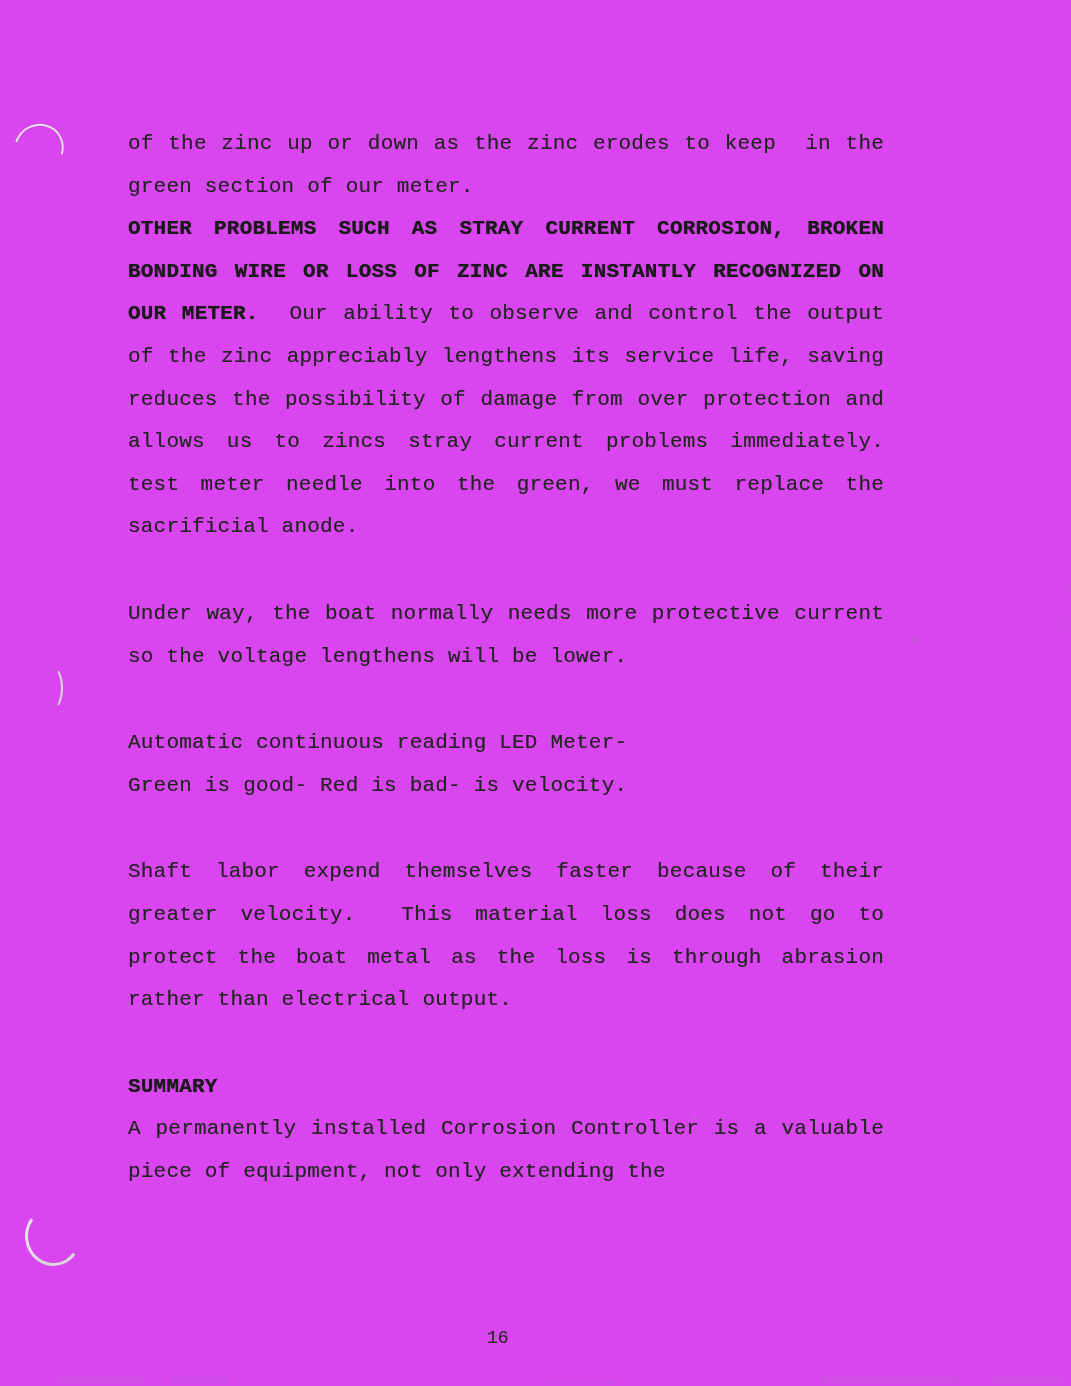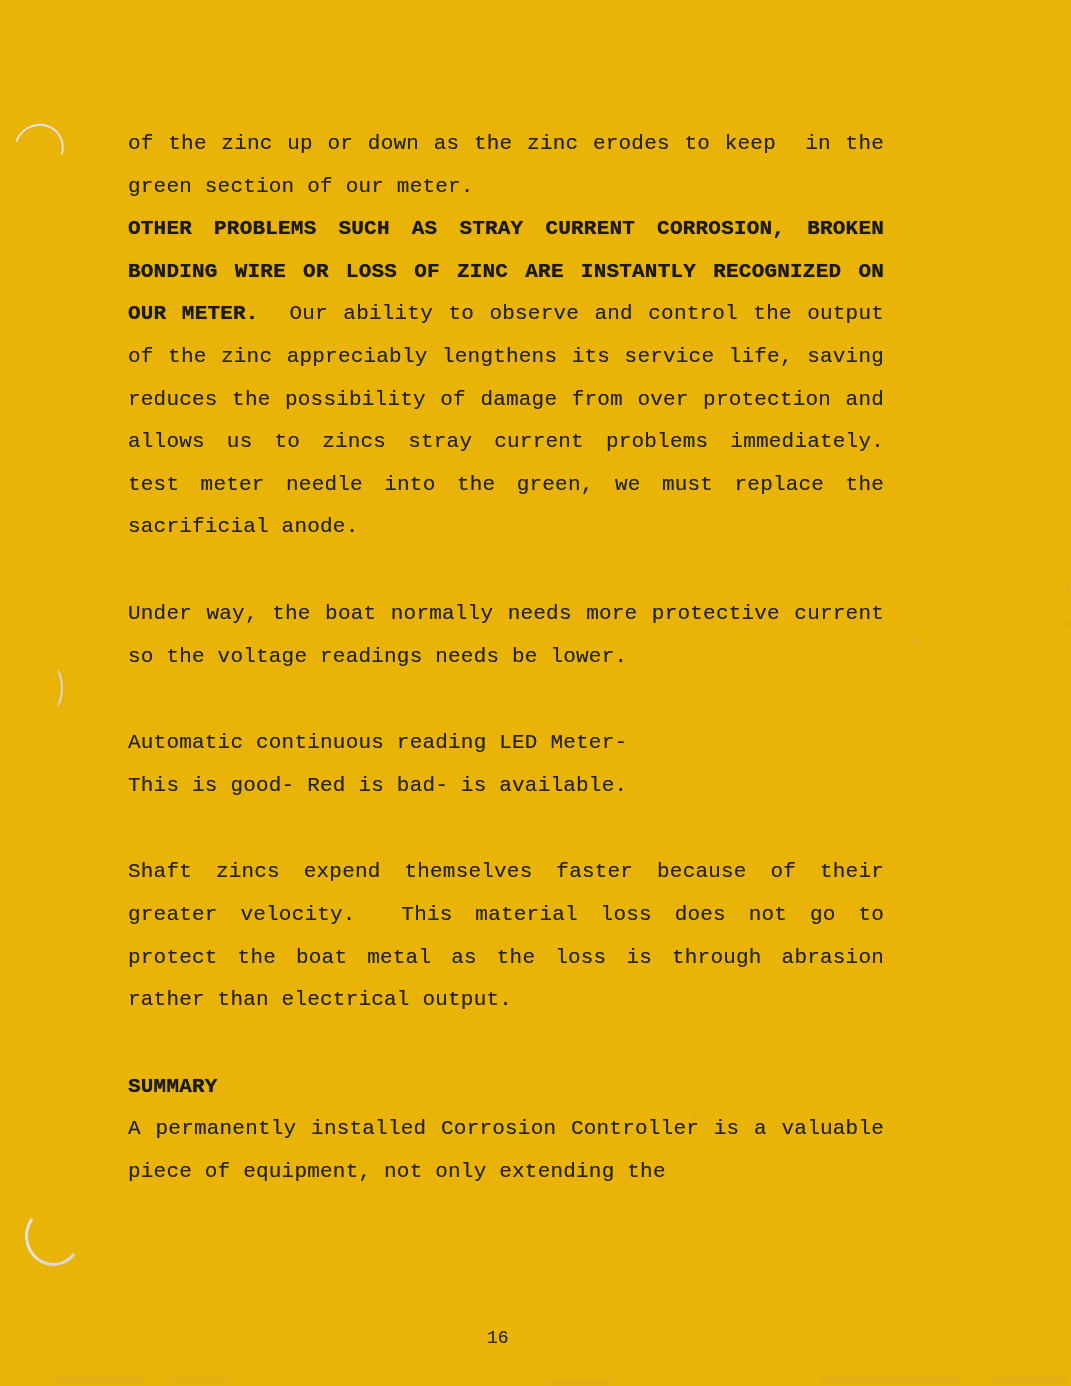--- a/index.html
+++ b/index.html
@@ -10,21 +10,21 @@
     width: 1071px;
     height: 1386px;
     position: relative;
     background: #fcfcfb;
     font-family: "Liberation Mono", "DejaVu Sans Mono", monospace;
     overflow: hidden;
   }
   .scanned-page {
     position: absolute;
     inset: 0;
-    background: #eab308;
+    background: #d946ef;
     padding-left: 12px;
   }
   .text-block {
     position: absolute;
     left: 128px;
     top: 123px;
     width: 756px;
     color: #242424;
   }
   .paragraph {
@@ -129,28 +129,28 @@
         <div class="line justify"><span class="seg bold">BONDING WIRE OR LOSS OF ZINC ARE INSTANTLY RECOGNIZED ON</span></div>
         <div class="line justify"><span class="seg bold">OUR METER.</span><span class="seg">&nbsp; Our ability to observe and control the output</span></div>
         <div class="line justify"><span class="seg">of the zinc appreciably lengthens its service life, saving</span></div>
         <div class="line justify"><span class="seg">reduces the possibility of damage from over protection and</span></div>
         <div class="line justify"><span class="seg">allows us to zincs stray current problems immediately.</span></div>
         <div class="line justify"><span class="seg">test meter needle into the green, we must replace the</span></div>
         <div class="line"><span class="seg">sacrificial anode.</span></div>
       </div>
       <div class="paragraph">
         <div class="line justify"><span class="seg">Under way, the boat normally needs more protective current</span></div>
-        <div class="line"><span class="seg">so the voltage readings needs be lower.</span></div>
+        <div class="line"><span class="seg">so the voltage lengthens will be lower.</span></div>
       </div>
       <div class="paragraph">
         <div class="line"><span class="seg">Automatic continuous reading LED Meter-</span></div>
-        <div class="line"><span class="seg">This is good- Red is bad- is available.</span></div>
+        <div class="line"><span class="seg">Green is good- Red is bad- is velocity.</span></div>
       </div>
       <div class="paragraph">
-        <div class="line justify"><span class="seg">Shaft zincs expend themselves faster because of their</span></div>
+        <div class="line justify"><span class="seg">Shaft labor expend themselves faster because of their</span></div>
         <div class="line justify"><span class="seg">greater velocity.&nbsp; This material loss does not go to</span></div>
         <div class="line justify"><span class="seg">protect the boat metal as the loss is through abrasion</span></div>
         <div class="line"><span class="seg">rather than electrical output.</span></div>
       </div>
       <div class="paragraph">
         <div class="line"><span class="seg bold">SUMMARY</span></div>
         <div class="line justify"><span class="seg">A permanently installed Corrosion Controller is a valuable</span></div>
         <div class="line"><span class="seg">piece of equipment, not only extending the</span></div>
       </div>
     </div>

